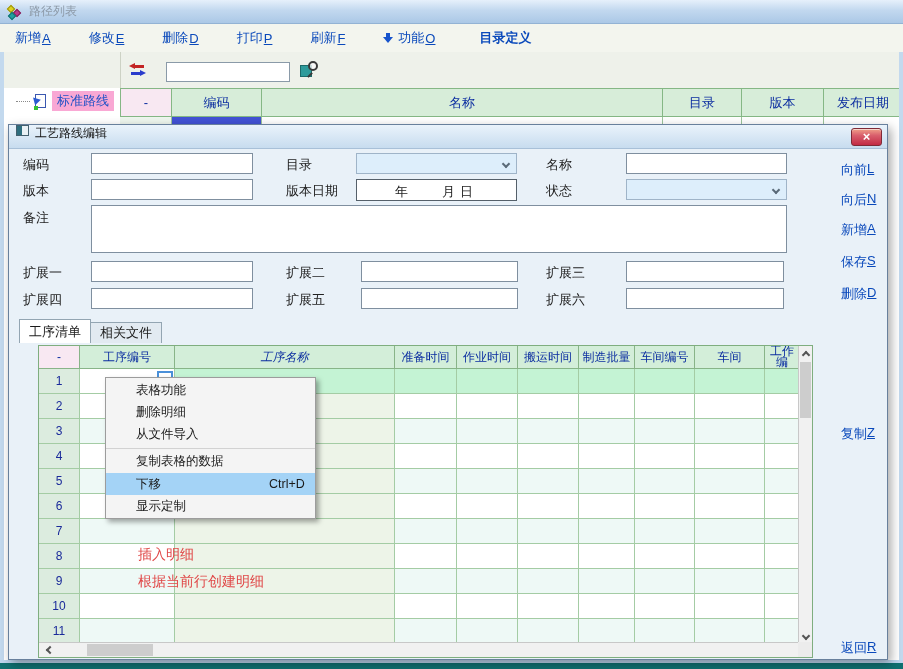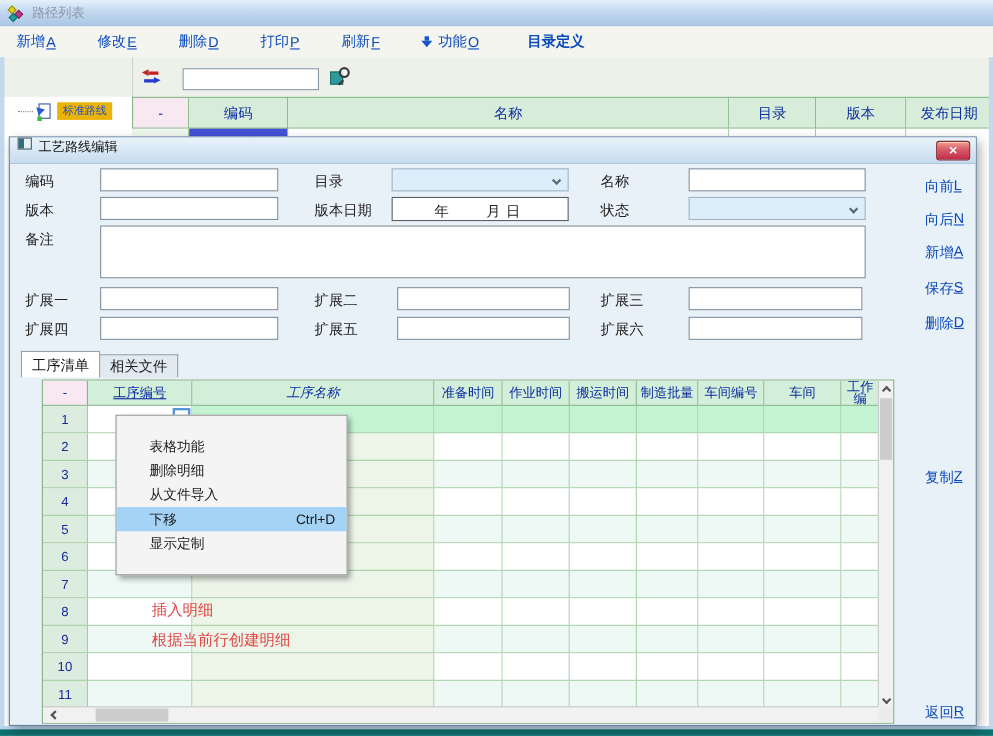--- a/index.html
+++ b/index.html
@@ -42,21 +42,21 @@
   .mag .sq{position:absolute;left:0;top:4px;width:12px;height:12px;background:#2e9b9b;border:1px solid #1c6b6b;}
   .mag .lens{position:absolute;right:1px;top:0;width:10px;height:10px;border:2px solid #3a3a3a;border-radius:50%;background:rgba(250,250,250,.8);}
   .mag .handle{position:absolute;right:8px;bottom:2px;width:2px;height:6px;background:#3a3a3a;transform:rotate(45deg);}
 
   .tree-row{position:absolute;left:16px;top:91px;display:flex;align-items:center;height:20px;}
   .tree-dots{width:14px;border-top:1px dotted #8a8a8a;margin-right:2px;}
   .doc-icon{position:relative;width:16px;height:17px;margin-right:4px;}
   .doc-icon .page{position:absolute;left:3px;top:1px;width:11px;height:14px;background:#fdfdfd;border:1px solid #3a57b0;}
   .doc-icon .arr{position:absolute;left:0;top:3px;width:0;height:0;border-top:4px solid transparent;border-bottom:4px solid transparent;border-right:7px solid #2a5ad0;transform:rotate(45deg);}
   .doc-icon .dot{position:absolute;left:2px;bottom:0;width:4px;height:4px;background:#35c035;}
-  .tree-label{background:#eab308;color:#2152c6;font-size:10px;padding:1px 5px;}
+  .tree-label{background:#f9a8d4;color:#2152c6;font-size:13px;padding:1px 5px;}
 
   .list-header{position:absolute;left:120px;top:88px;height:29px;display:flex;}
   .lh-cell{height:29px;background:#d7edd9;border:1px solid #85b785;border-left:none;
     display:flex;align-items:center;justify-content:center;color:#0b2da0;font-size:13px;}
   .lh-cell.i0{border-left:1px solid #85b785;background:#f8e8f2;width:52px;}
   .lh-cell.i1{width:90px;}.lh-cell.i2{width:401px;}.lh-cell.i3{width:79px;}
   .lh-cell.i4{width:82px;}.lh-cell.i5{width:79px;}
   .list-partial-row{position:absolute;left:120px;top:117px;height:7px;display:flex;}
   .lp-cell{height:7px;background:#fff;border-right:1px solid #9cc49c;}
   .lp-cell.s0{width:52px;background:#eef6ee;}
@@ -97,21 +97,21 @@
   .tab{height:21px;padding:0 9px;border:1px solid #93a5b2;border-bottom:none;background:#e2eaf1;
     display:flex;align-items:center;font-size:13px;color:#1a1a1a;margin-right:-1px;}
   .tab.active{height:24px;background:#fff;position:relative;z-index:2;}
 
   
   .grid{position:absolute;left:29px;top:220px;width:775px;height:313px;border:1px solid #7fae7f;background:#fff;overflow:hidden;}
   .ghead{display:flex;height:23px;}
   .ghead .gh{background:#d3eed9;border-right:1px solid #88b488;border-bottom:1px solid #88b488;
     color:#0b2da0;font-size:12px;display:flex;align-items:center;justify-content:center;overflow:hidden;line-height:11px;text-align:center;}
   .ghead .gh.i0{background:#f8e8f2;}
-  .ghead .i0{width:41px;}.ghead .i1{width:95px;text-decoration:underline;}.ghead .i2{width:220px;font-style:italic;}.ghead .i3{width:62px;}
+  .ghead .i0{width:41px;}.ghead .i1{width:95px;}.ghead .i2{width:220px;font-style:italic;}.ghead .i3{width:62px;}
   .ghead .i4{width:61px;}.ghead .i5{width:61px;}.ghead .i6{width:56px;}.ghead .i7{width:60px;}
   .ghead .i8{width:70px;}.ghead .i9{width:35px;}
   .ghead .i9 { justify-content:flex-start;padding-left:4px;}
   .ghead .i9 span{display:block;width:26px;word-break:break-all;}
   .grow{display:flex;height:25px;}
   .grow .cell{background:#fff;border-right:1px solid #a4cca4;border-bottom:1px solid #a4cca4;}
   .grow .c0{width:41px;background:#dcecdf;color:#1a2a9a;display:flex;align-items:center;justify-content:center;font-size:12px;}
   .grow .c1{width:95px;}.grow .c2{width:220px;background:#edf4e8;}.grow .c3{width:62px;}
   .grow .c4{width:61px;}.grow .c5{width:61px;}.grow .c6{width:56px;}.grow .c7{width:60px;}
   .grow .c8{width:70px;}.grow .c9{width:35px;}
@@ -134,21 +134,21 @@
   .chev.up{transform:rotate(-135deg);margin-top:3px;}
   .chev.down{transform:rotate(45deg);margin-bottom:2px;}
   .chev.left{transform:rotate(135deg);margin-left:2px;}
 
   .overlay-red{position:absolute;color:#e04747;font-size:14px;z-index:20;}
   .overlay-red.o0{left:129px;top:421px;}
   .overlay-red.o1{left:129px;top:448px;}
 
   
   .ctx-menu{position:absolute;left:105px;top:377px;width:211px;background:#f4f4f4;
-    border:1px solid #9c9c9c;box-shadow:3px 3px 5px rgba(0,0,0,.35);z-index:50;padding:17px 0;}
+    border:1px solid #9c9c9c;box-shadow:3px 3px 5px rgba(0,0,0,.35);z-index:50;padding:1px 0;}
   .cm-item{position:relative;height:22px;display:flex;align-items:center;padding-left:30px;font-size:12.5px;color:#1a1a1a;}
   .cm-item.hl{background:#a4d3f6;}
   .cm-item.sep{border-top:1px solid #d2d2d2;margin-top:3px;padding-top:0;height:25px;}
   .cm-shortcut{position:absolute;left:163px;}
 </style>
 </head>
 <body>
 
 <div class="titlebar">
   <span class="win-icon">
@@ -554,20 +554,25 @@
     <div class="cm-item i1">
       <span class="cm-label">删除明细</span>
       <span class="cm-shortcut"></span>
 
     </div>
     <div class="cm-item i2">
       <span class="cm-label">从文件导入</span>
       <span class="cm-shortcut"></span>
 
     </div>
+    <div class="cm-item i3 sep">
+      <span class="cm-label">复制表格的数据</span>
+      <span class="cm-shortcut"></span>
+
+    </div>
     <div class="cm-item i5 hl">
       <span class="cm-label">下移</span>
       <span class="cm-shortcut">Ctrl+D</span>
 
     </div>
     <div class="cm-item i6">
       <span class="cm-label">显示定制</span>
       <span class="cm-shortcut"></span>
 
     </div>

